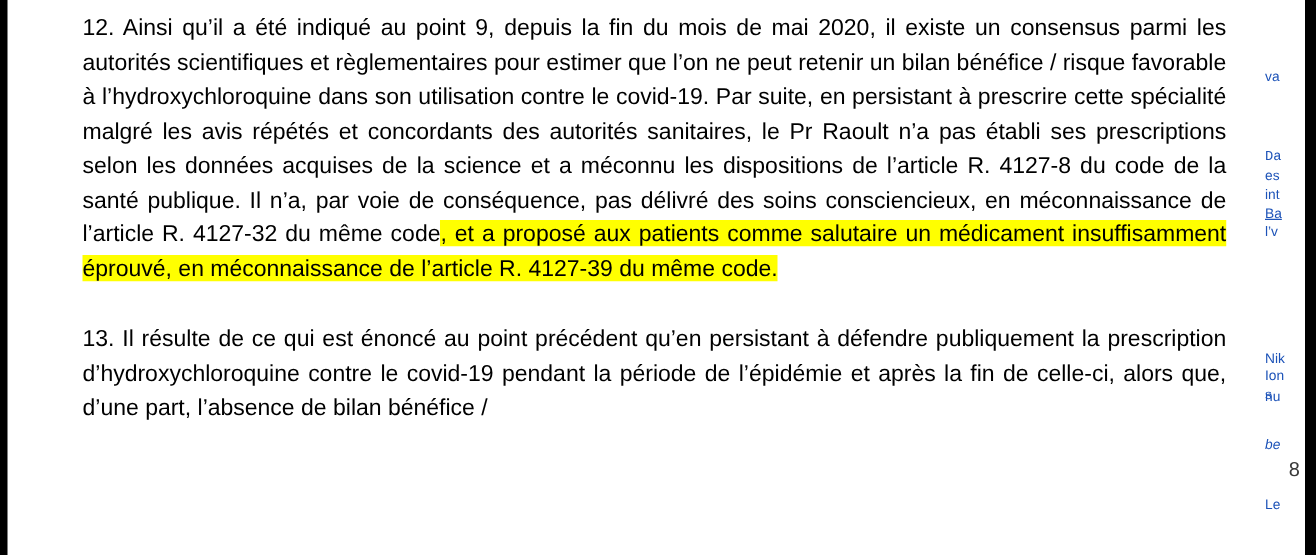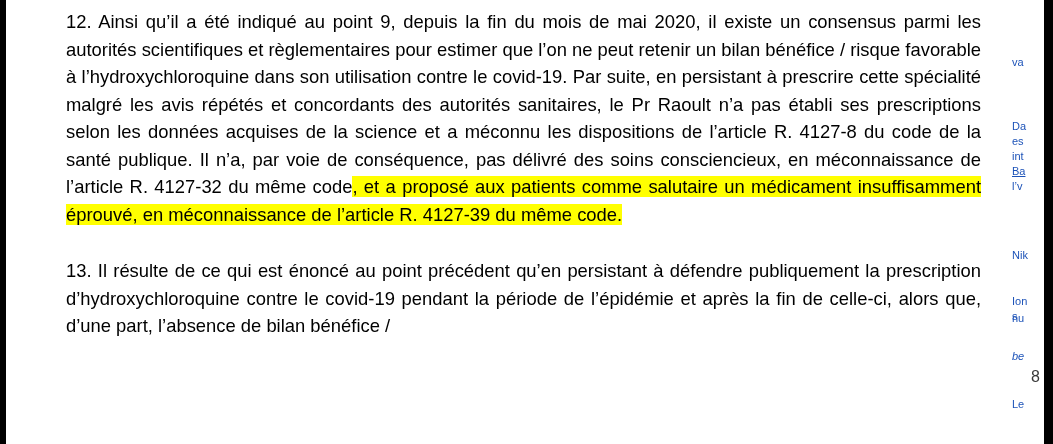--- a/index.html
+++ b/index.html
@@ -103,26 +103,26 @@
 
     <p class="para" id="para12"><span>12. Ainsi qu’il a été indiqué au point 9, depuis la fin du mois de mai 2020, il existe un consensus parmi les autorités scientifiques et règlementaires pour estimer que l’on ne peut retenir un bilan bénéfice / risque favorable à l’hydroxychloroquine dans son utilisation contre le covid-19. Par suite, en persistant à prescrire cette spécialité malgré les avis répétés et concordants des autorités sanitaires, le Pr Raoult n’a pas établi ses prescriptions selon les données acquises de la science et a méconnu les dispositions de l’article R. 4127-8 du code de la santé publique. Il n’a, par voie de conséquence, pas délivré des soins consciencieux, en méconnaissance de l’article R. 4127-32 du même code</span><mark class="hl">, et a proposé aux patients comme salutaire un médicament insuffisamment éprouvé, en méconnaissance de l’article R. 4127-39 du même code.</mark></p>
 
     <p class="para" id="para13"><span>13. Il résulte de ce qui est énoncé au point précédent qu’en persistant à défendre publiquement la prescription d’hydroxychloroquine contre le covid-19 pendant la période de l’épidémie et après la fin de celle-ci, alors que, d’une part, l’absence de bilan bénéfice /</span></p>
 
     <div class="page-number">8</div>
   </div>
 
   <div class="edge-fragment" id="edge-frag">
       <div class="frag" style="top: 56px;">va</div>
-      <div class="frag" style="top: 120px;">Da</div>
+      <div class="frag" style="top: 120px; font-family: Liberation Mono, monospace;">Da</div>
       <div class="frag" style="top: 135px;">es</div>
       <div class="frag" style="top: 150px;">int</div>
       <div class="frag" style="top: 165px; text-decoration: underline;">Ba</div>
       <div class="frag" style="top: 180px;">l’v</div>
-      <div class="frag" style="top: 249px;">Nik</div>
+      <div class="frag" style="top: 281px;">Nik</div>
       <div class="frag" style="top: 295px;">Ion</div>
       <div class="frag" style="top: 310px;">s</div>
       <div class="frag" style="top: 312px; text-align: center;">nu</div>
       <div class="frag" style="top: 350px; font-style: italic;">be</div>
       <div class="frag" style="top: 398px; text-align: center;">Le</div>
     </div>
 
   <div class="gutter-right"></div>
 </div>
 

